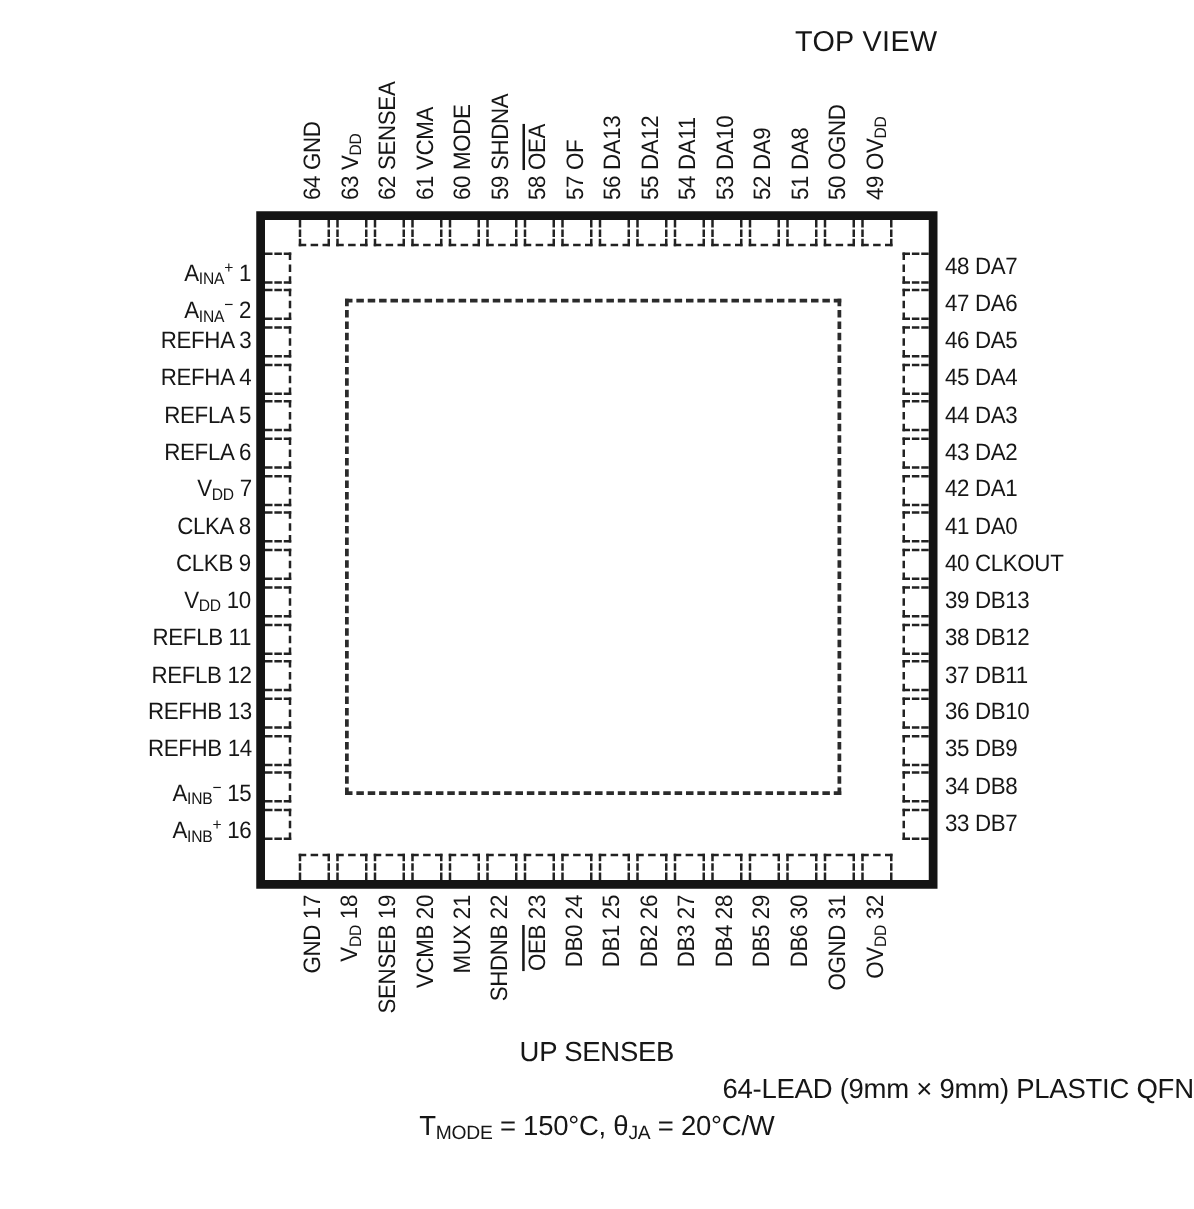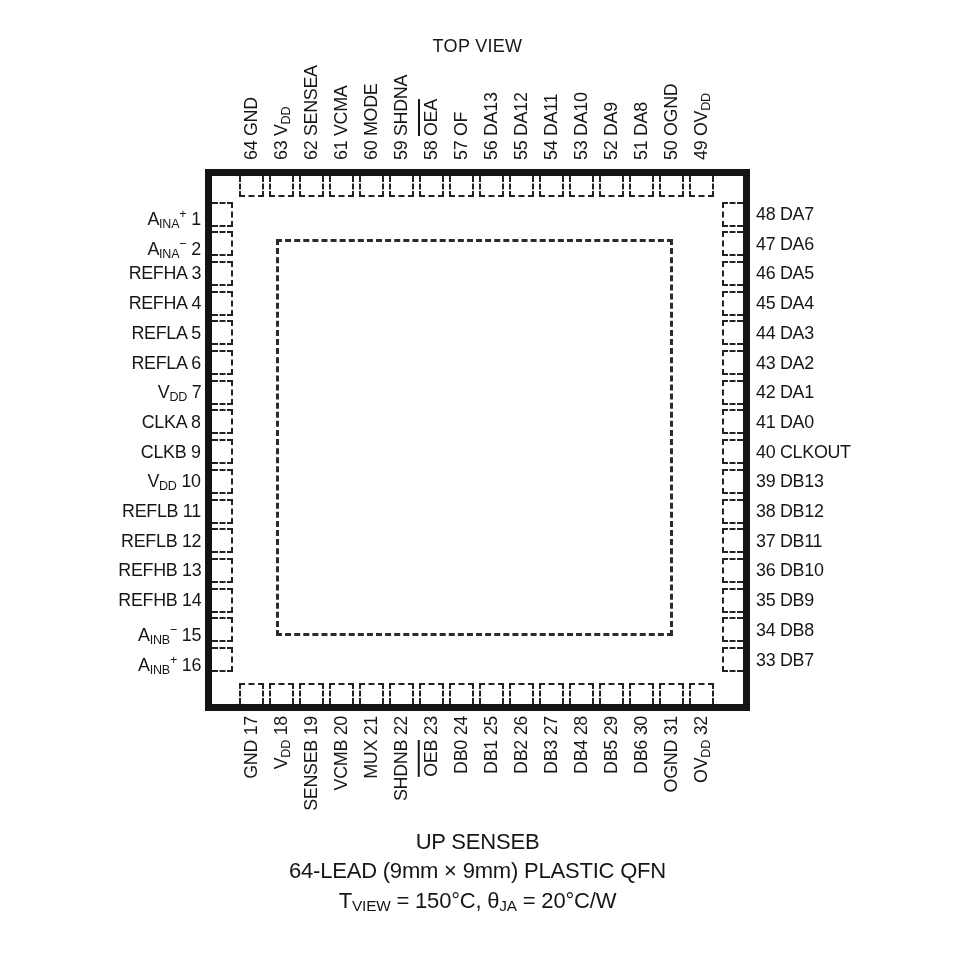--- a/index.html
+++ b/index.html
@@ -2,22 +2,22 @@
 <html><head>
 <meta charset="utf-8">
 <style>
   html,body{margin:0;padding:0;background:#ffffff;}
   .canvas{
     position:relative;width:955px;height:967px;background:#ffffff;overflow:hidden;
     font-family:"Liberation Sans",sans-serif;color:#161616;
     -webkit-font-smoothing:antialiased;
   }
   .title{
-    position:absolute;left:205px;top:36px;width:545px;text-align:center;
-    font-size:18px;letter-spacing:0.3px;color:#161616;
+    position:absolute;left:205px;top:20px;width:545px;text-align:right;
+    font-size:23px;letter-spacing:0.3px;color:#161616;
   }
   .package{
     position:absolute;left:205px;top:169px;width:545px;height:542px;
     border:7px solid #141414;box-sizing:border-box;background:#ffffff;
   }
   .epad{
     position:absolute;left:276px;top:239px;width:397px;height:397px;
     border:3px dashed #2b2b2b;box-sizing:border-box;
   }
   .epad-num{
@@ -41,21 +41,21 @@
   .pl-left{transform-origin:right center;transform:scaleX(0.94);}
   .pl-right{transform-origin:left center;transform:scaleX(0.94);}
   .sb{font-size:0.7em;vertical-align:-0.22em;letter-spacing:-0.2px;}
   .sp{font-size:0.7em;vertical-align:0.5em;letter-spacing:-0.2px;}
   .ov{text-decoration:overline;text-decoration-thickness:1.5px;}
   .note{
     position:absolute;left:0;width:955px;text-align:center;
     font-size:22px;line-height:27px;letter-spacing:-0.2px;color:#161616;
   }
   .n1{top:828px;}
-  .n2{top:857px;}
+  .n2{top:857px;text-align:right;}
   .n3{top:887px;}
   .n4{top:919px;}
 </style>
 </head>
 <body>
 
 <div class="canvas">
 
   <div class="title">TOP VIEW</div>
 
@@ -191,15 +191,15 @@
       <div class="plabel pl-right" style="left: 756px; top: 501px;">38 DB12</div>
       <div class="plabel pl-right" style="left: 756px; top: 531px;">37 DB11</div>
       <div class="plabel pl-right" style="left: 756px; top: 560px;">36 DB10</div>
       <div class="plabel pl-right" style="left: 756px; top: 590px;">35 DB9</div>
       <div class="plabel pl-right" style="left: 756px; top: 620px;">34 DB8</div>
       <div class="plabel pl-right" style="left: 756px; top: 650px;">33 DB7</div>
     </div>
 
   <div class="note n1">UP SENSEB</div>
   <div class="note n2">64-LEAD (9mm × 9mm) PLASTIC QFN</div>
-  <div class="note n3">T<span class="sb">VIEW</span> = 150°C, θ<span class="sb">JA</span> = 20°C/W</div>
+  <div class="note n3">T<span class="sb">MODE</span> = 150°C, θ<span class="sb">JA</span> = 20°C/W</div>
 
 </div>
 
 </body></html>

